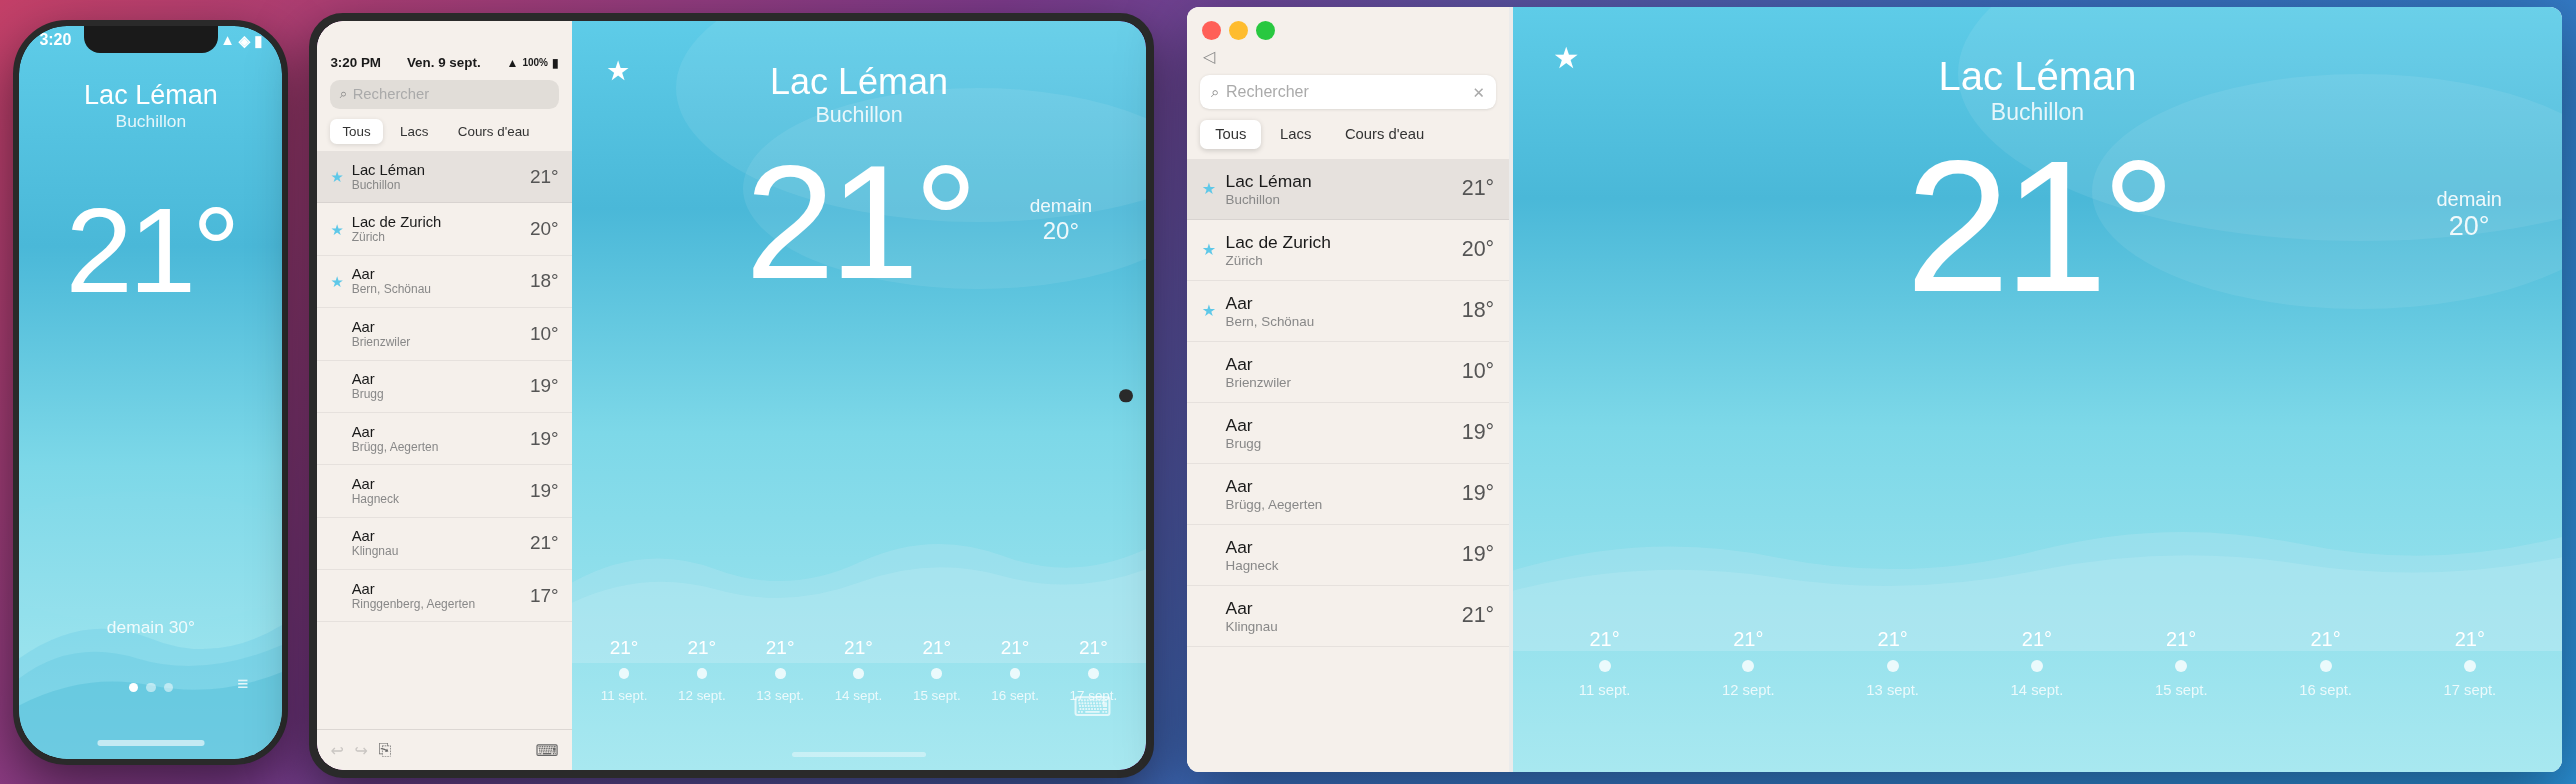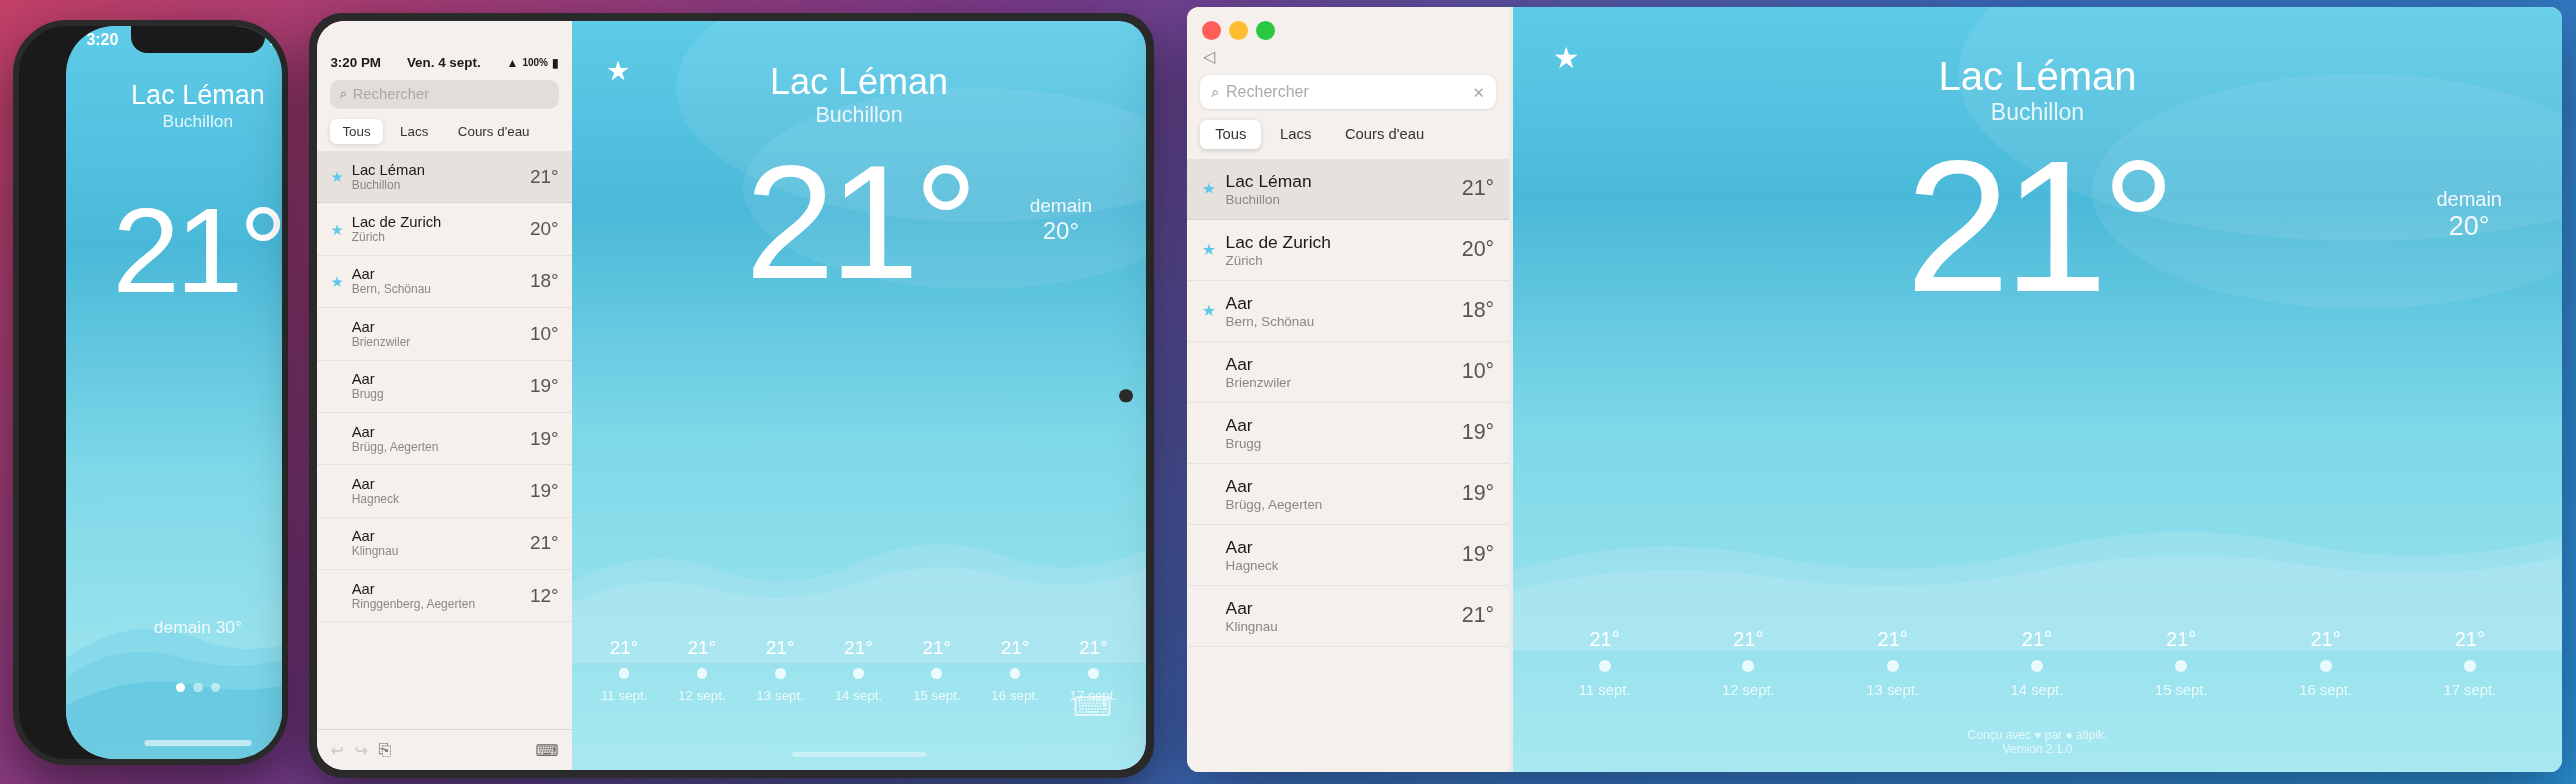--- a/index.html
+++ b/index.html
@@ -30,21 +30,20 @@
       position: relative;
       box-shadow: 0 20px 54px rgba(0,0,0,0.5);
     }
     .phone-screen {
       width: 100%;
       height: 100%;
       background: linear-gradient(180deg, #5ecce8 0%, #4ab8d8 30%, #7dd8e8 60%, #a8e8f0 100%);
       position: relative;
       border-radius: 48px;
       overflow: hidden;
-      margin-left: 47px;
     }
     .phone-notch {
       position: absolute;
       top: 0;
       left: 50%;
       transform: translateX(-50%);
       width: 134px;
       height: 27px;
       background: #1a1a1a;
       border-radius: 0 0 16px 16px;
@@ -609,21 +608,21 @@
 
 <div class="tablet-container">
   <div class="tablet-body">
     <div class="tablet-screen">
       <div class="tablet-camera"></div>
 
       <div class="tablet-sidebar">
         <div class="tablet-sidebar-header">
           <div class="tablet-status-bar">
             <span>3:20 PM</span>
-            <span>Ven. 4 sept.</span>
+            <span>Ven. 9 sept.</span>
             <div class="tablet-status-icons">
               <span>▲</span>
               <span style="font-size:10px">100%</span>
               <span>▮</span>
             </div>
           </div>
           <div class="search-bar">
             <span class="search-icon">⌕</span>
             <span class="search-input-display">Rechercher</span>
           </div>
@@ -699,21 +698,21 @@
       <div class="location-sub">Klingnau</div>
     </div>
     <span class="location-temp">21°</span>
   </div>
             <div class="location-item">
     <span class="location-star">★</span>
     <div class="location-info">
       <div class="location-name">Aar</div>
       <div class="location-sub">Ringgenberg, Aegerten</div>
     </div>
-    <span class="location-temp">12°</span>
+    <span class="location-temp">17°</span>
   </div>
           </div>
 
         <div class="tablet-toolbar">
           <span class="toolbar-btn disabled">↩</span>
           <span class="toolbar-btn disabled">↪</span>
           <span class="toolbar-btn">⎘</span>
           <span style="flex:1"></span>
           <span class="toolbar-btn">⌨</span>
         </div>
@@ -942,22 +941,17 @@
     <div class="mac-forecast-dot"></div>
     <span class="mac-forecast-date">16 sept.</span>
   </div>
             <div class="mac-forecast-item">
     <span class="mac-forecast-temp">21°</span>
     <div class="mac-forecast-dot"></div>
     <span class="mac-forecast-date">17 sept.</span>
   </div>
           </div>
 
-        <div class="mac-footer">
-          <span>Conçu avec ♥ par ● atipik.</span>
-          <br>
-          <span>Version 2.1.0</span>
-        </div>
       </div>
     </div>
   </div>
 </div>
 
 
 </body></html>

